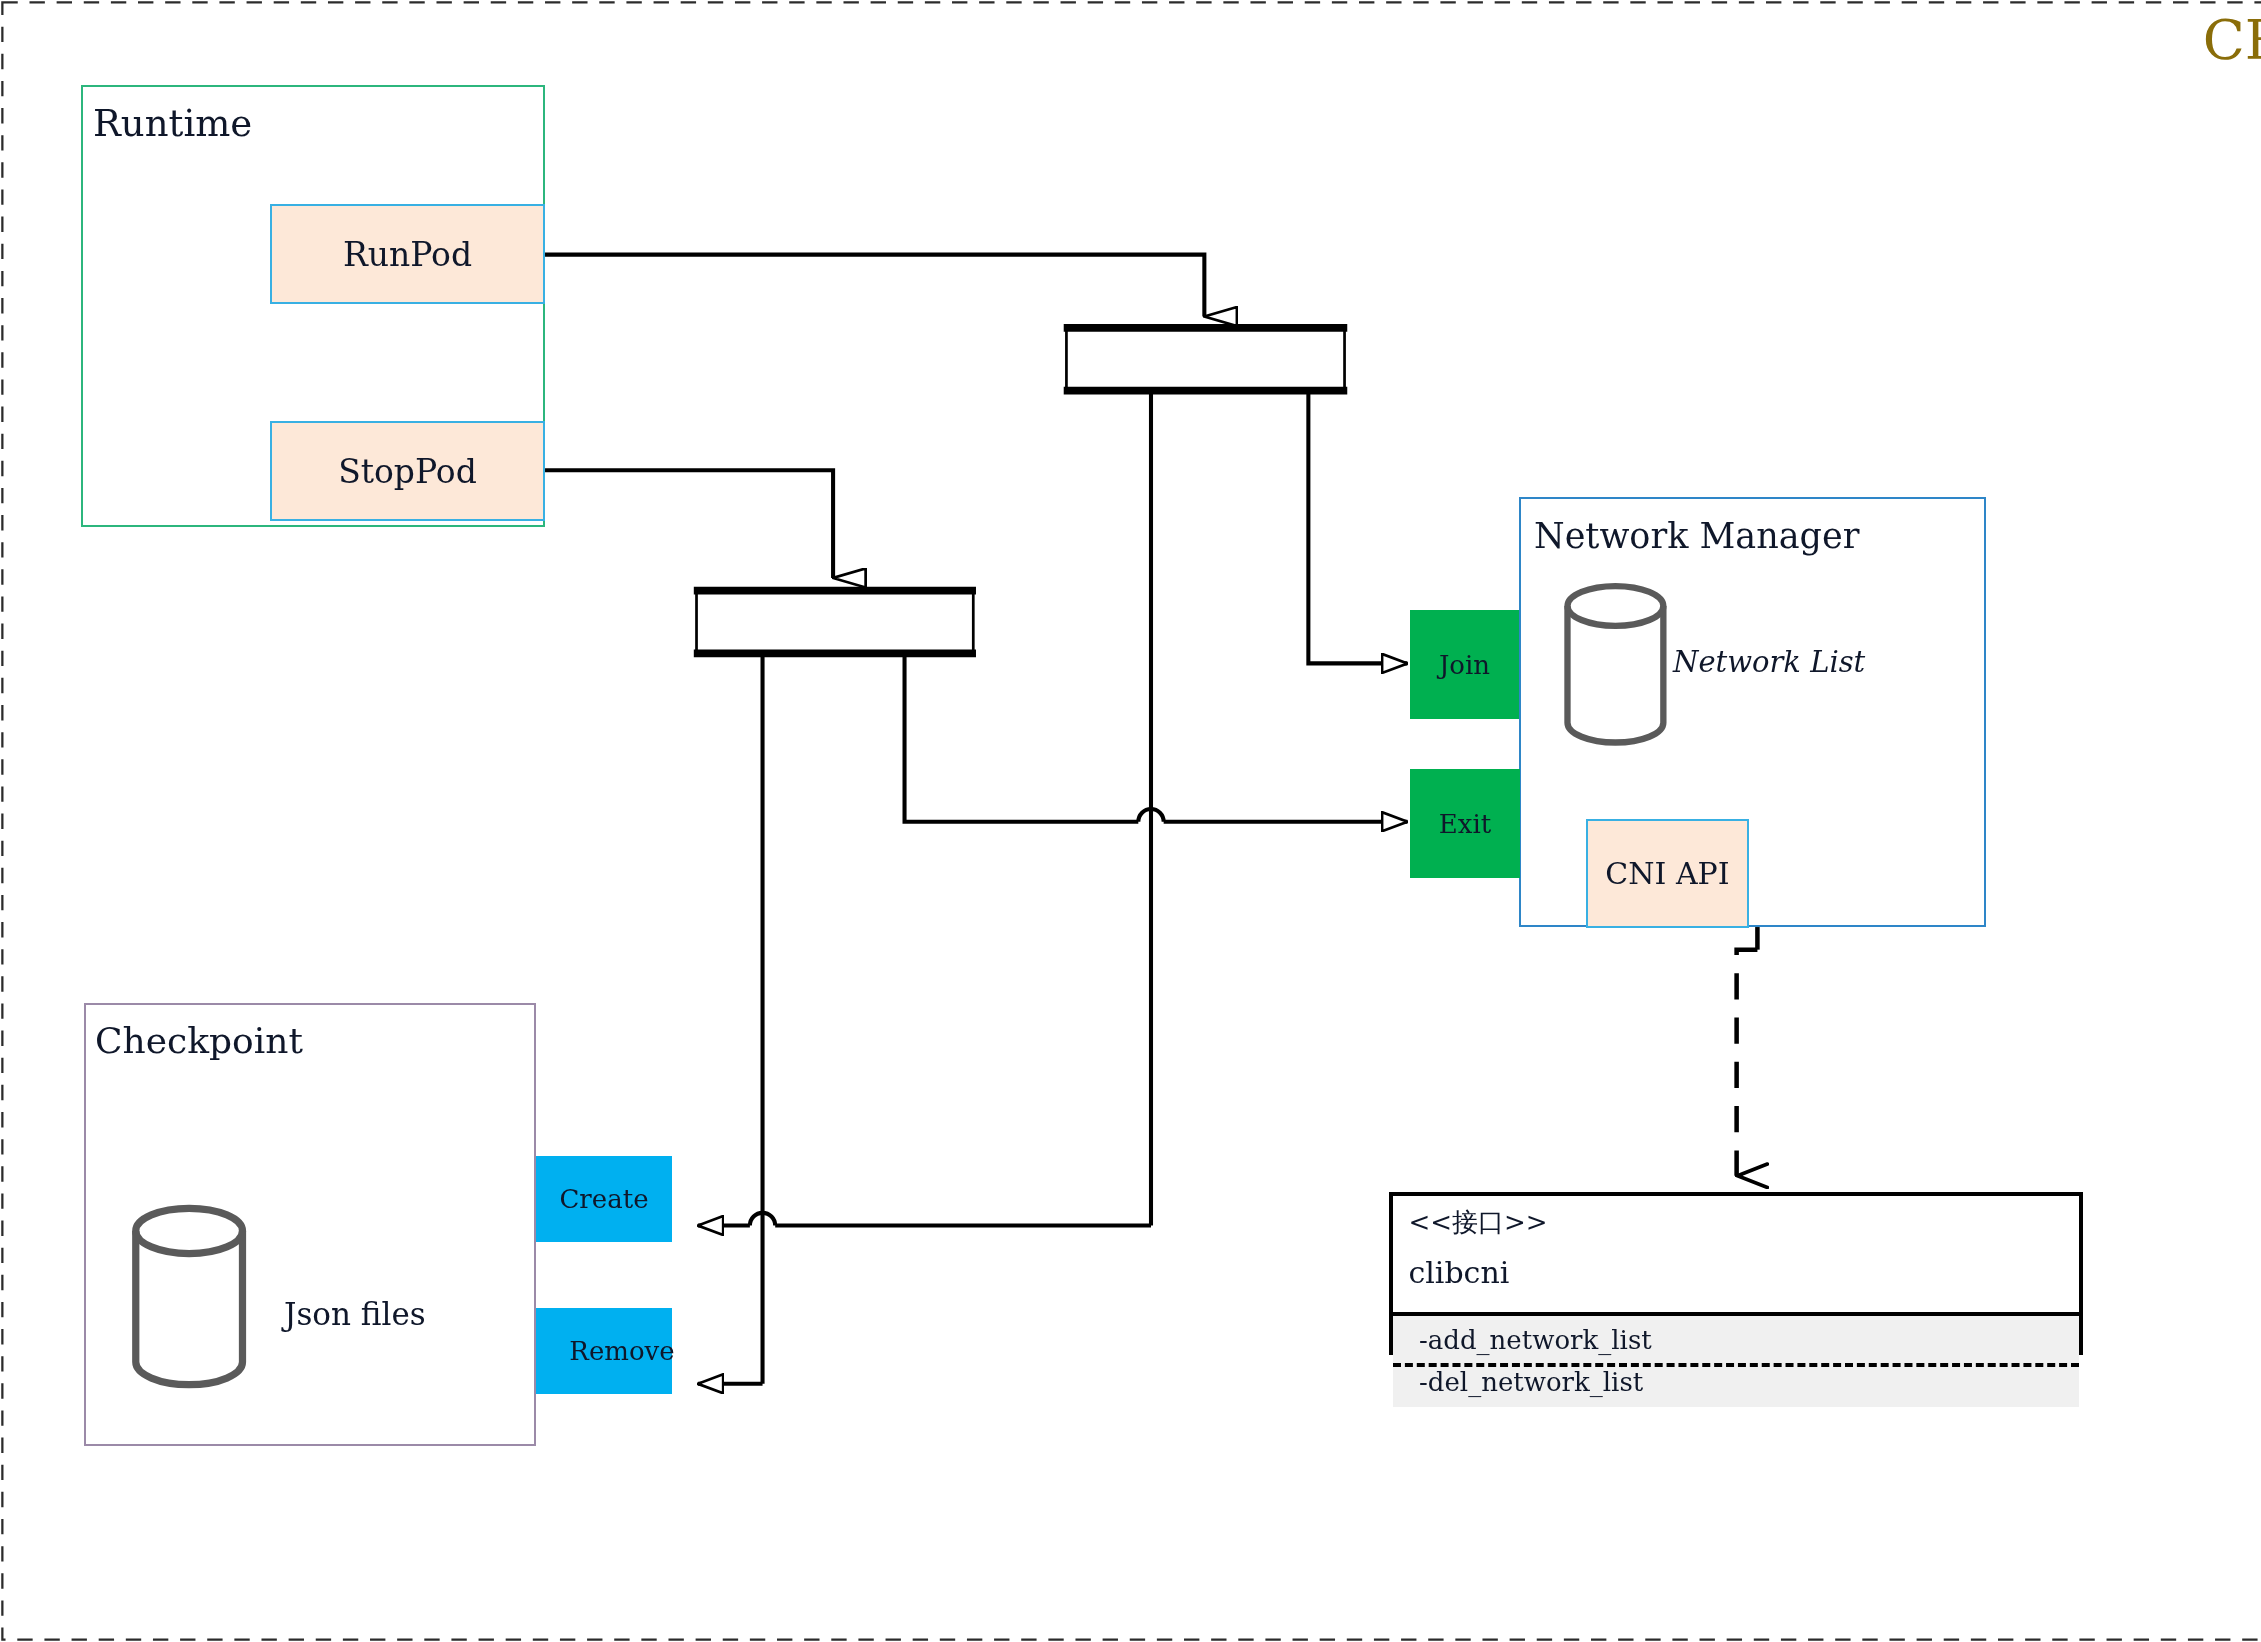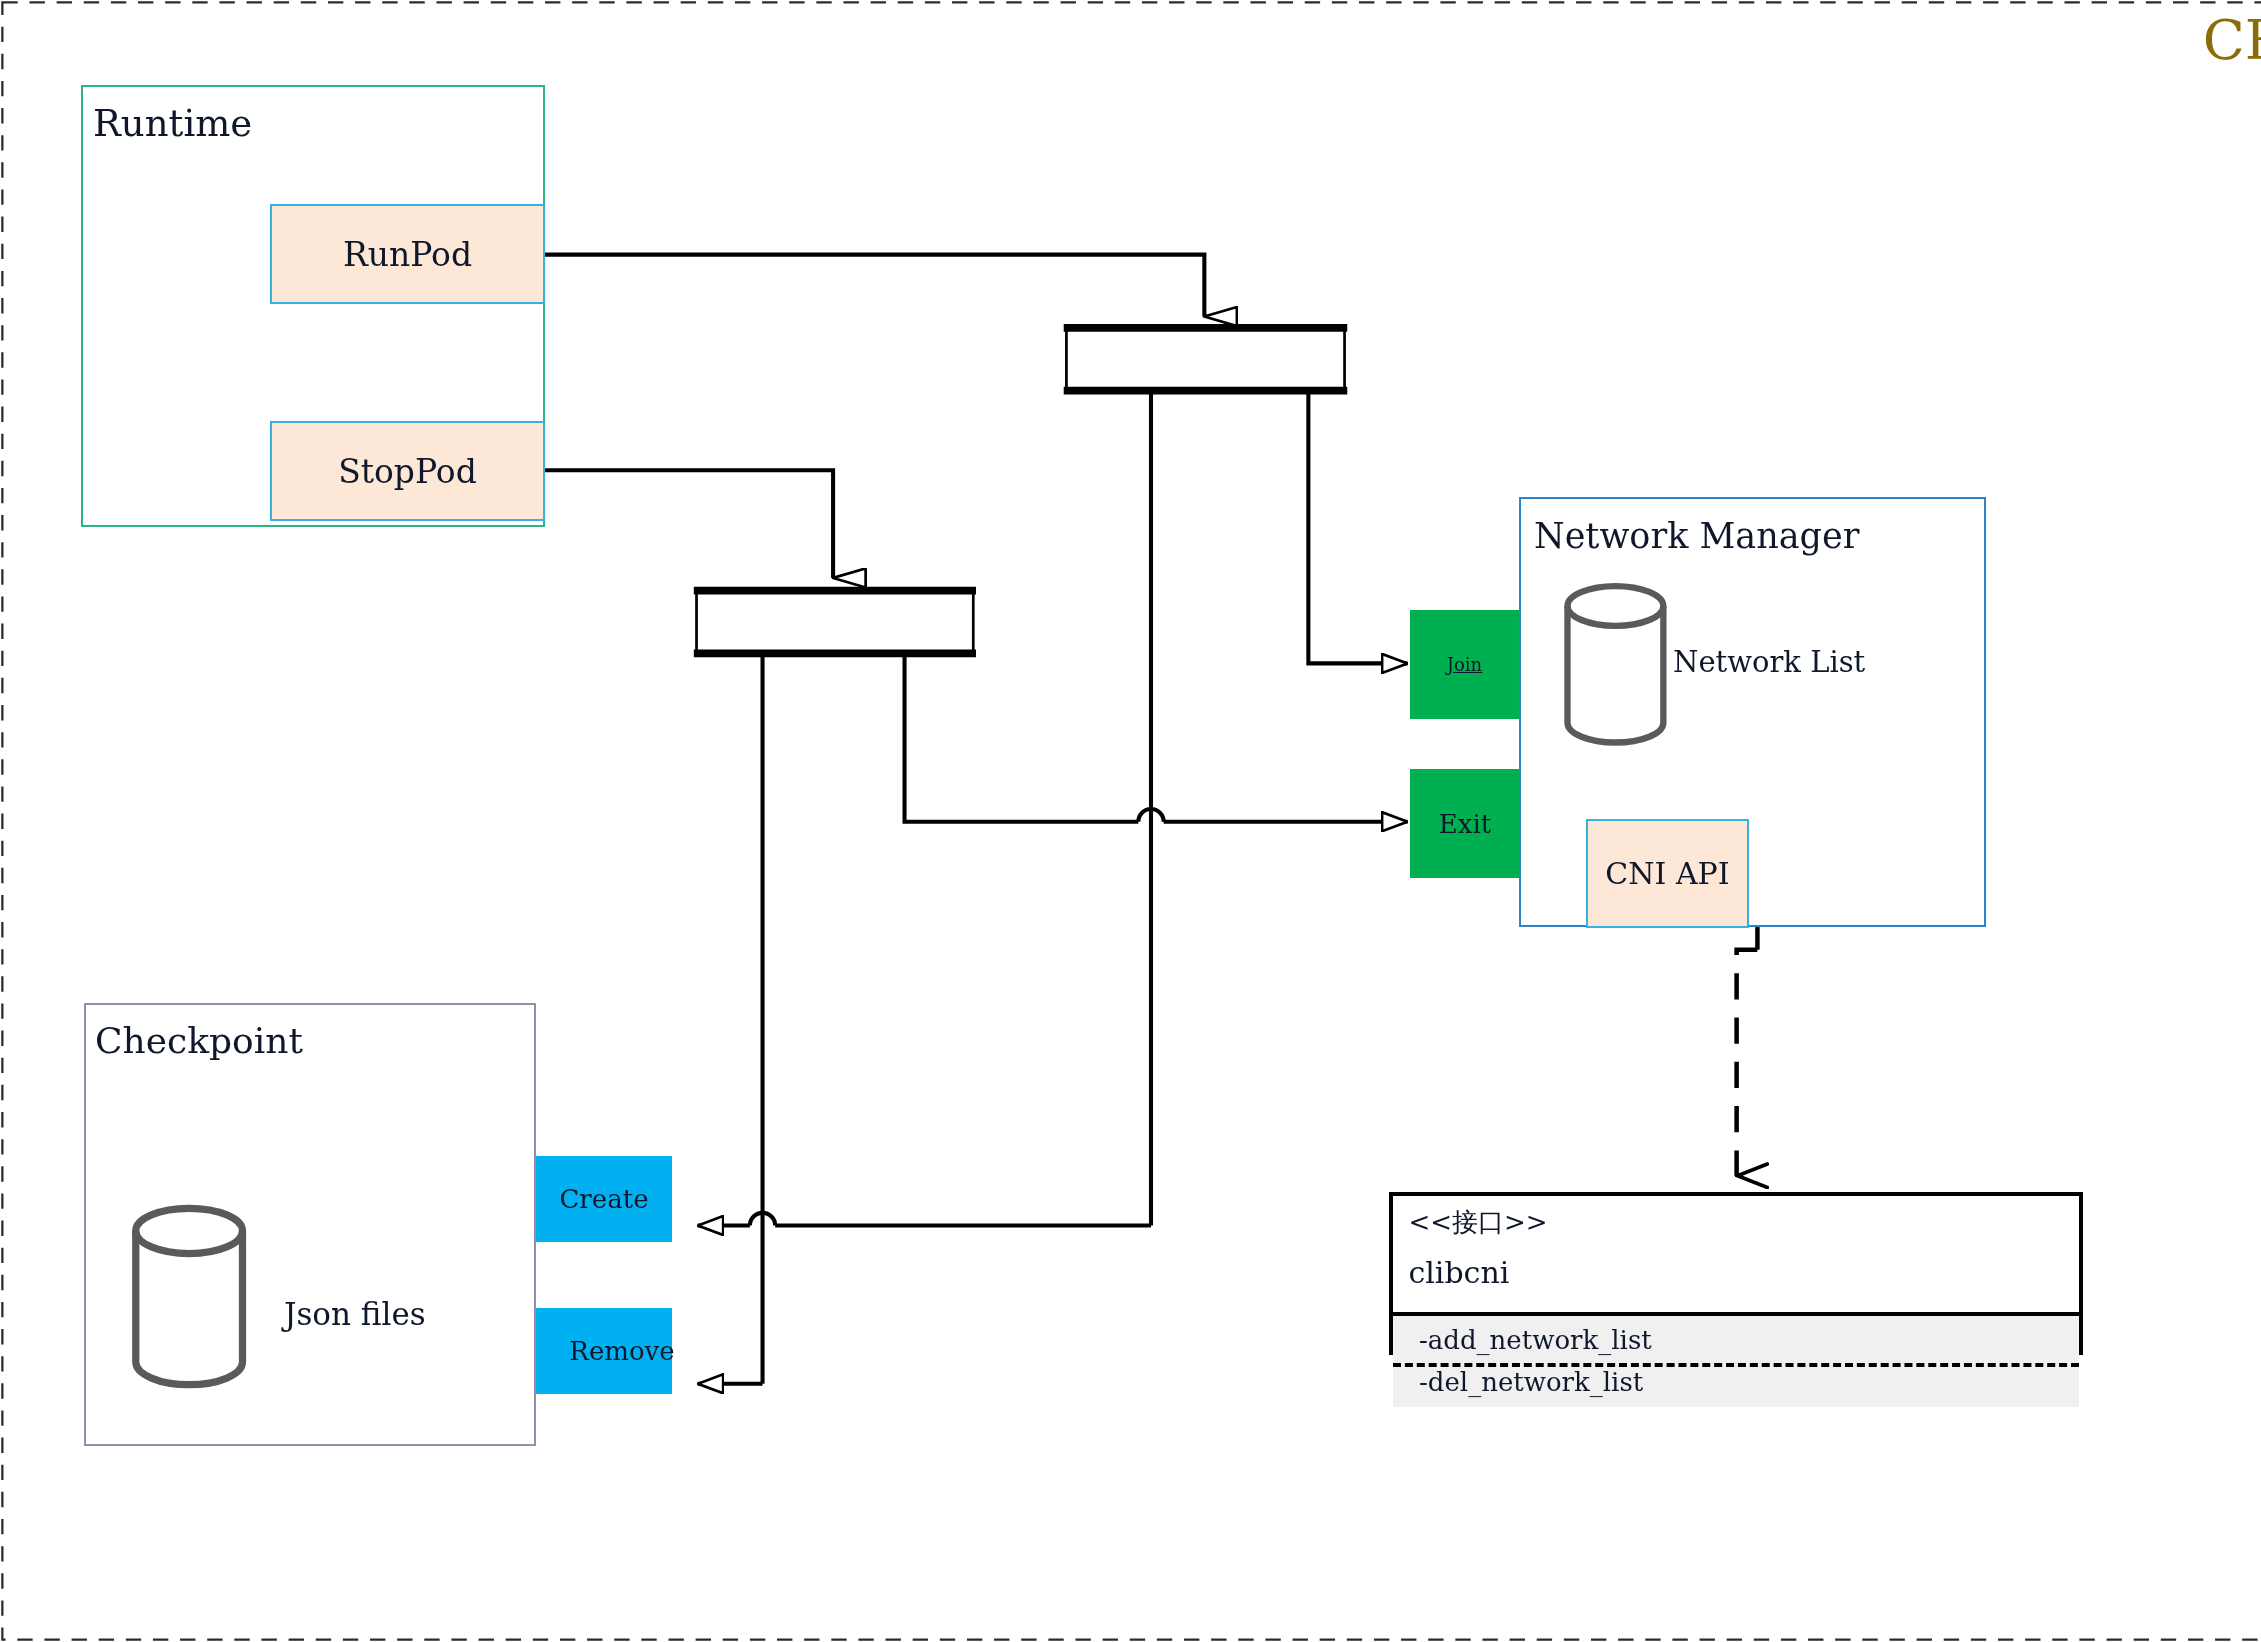--- a/index.html
+++ b/index.html
@@ -86,28 +86,28 @@
   <svg class="layer" style="pointer-events:none;" viewBox="0 0 5163 3631" width="2335" height="1642">
     <g>
       <path d="M3466,1340 a106,44 0 0 1 212,0 v258 a106,44 0 0 1 -212,0 z" fill="#ffffff" stroke="#5a5a5a" stroke-width="14"></path>
       <path d="M3466,1340 a106,44 0 0 0 212,0" fill="none" stroke="#5a5a5a" stroke-width="14"></path>
     </g>
     <g>
       <path d="M300,2722 a118,50 0 0 1 236,0 v290 a118,50 0 0 1 -236,0 z" fill="#ffffff" stroke="#5a5a5a" stroke-width="16"></path>
       <path d="M300,2722 a118,50 0 0 0 236,0" fill="none" stroke="#5a5a5a" stroke-width="16"></path>
     </g>
   </svg>
-  <div class="lbl" style="left:1673px;top:648px;font-size:29px;">Network List</div>
+  <div class="lbl" style="left:1673px;top:648px;font-size:29px;font-style:italic;">Network List</div>
 
   <div class="box ctr" style="left:1586px;top:819px;width:163px;height:109px;background:#fde8d8;border:2.3px solid #38b0e3;">
     <span class="lbl" style="position:static;font-size:30px;">CNI API</span>
   </div>
 
   <div class="box ctr" style="left:1410px;top:610px;width:109px;height:109px;background:#00b050;">
-    <span class="lbl" style="position:static;font-size:18px;text-decoration:underline;">Join</span>
+    <span class="lbl" style="position:static;font-size:26px;">Join</span>
   </div>
 
   <div class="box ctr" style="left:1410px;top:769px;width:110px;height:109px;background:#00b050;">
     <span class="lbl" style="position:static;font-size:26px;">Exit</span>
   </div>
 
   <div class="box" style="left:84px;top:1003px;width:452px;height:443px;border:2.3px solid #9b8aa8;background:transparent;"></div>
   <div class="lbl" style="left:95px;top:1023px;font-size:36px;">Checkpoint</div>
   <div class="lbl" style="left:284px;top:1299px;font-size:31px;">Json files</div>
 

